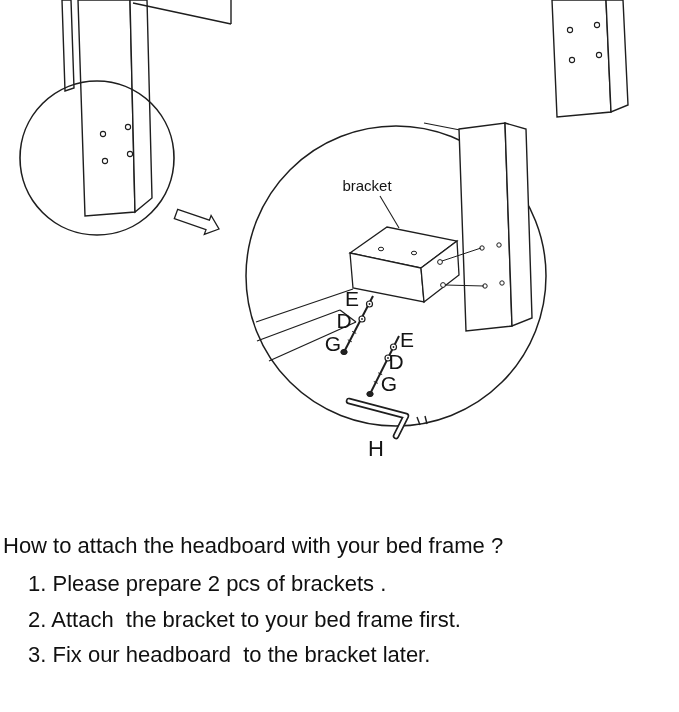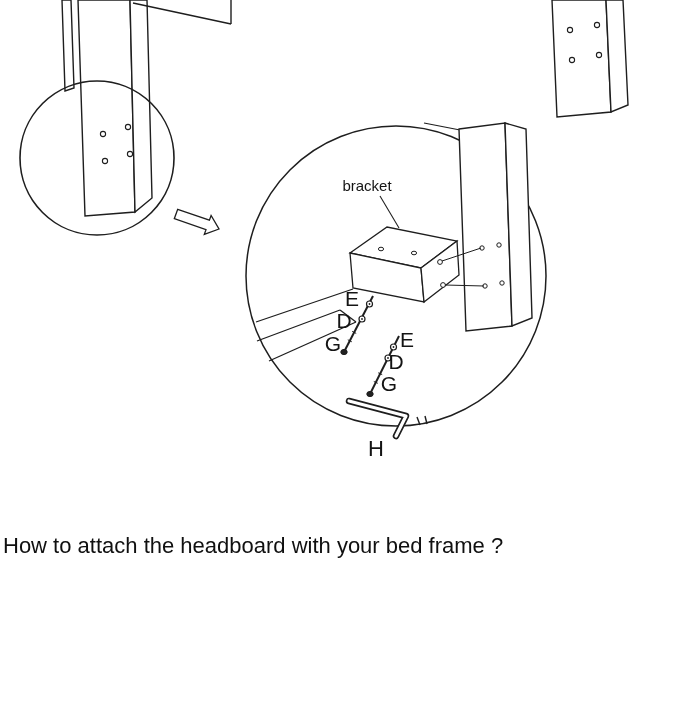--- a/index.html
+++ b/index.html
@@ -122,13 +122,16 @@
       <circle cx="570" cy="30" r="2.6"></circle>
       <circle cx="597" cy="25" r="2.6"></circle>
       <circle cx="572" cy="60" r="2.6"></circle>
       <circle cx="599" cy="55" r="2.6"></circle>
     </g>
   </g>
 </svg>
 
 <div class="instructions">
   <p class="heading">How to attach the headboard with your bed frame ?</p>
+  <p class="step1">1. Please prepare 2 pcs of brackets .</p>
+  <p class="step2">2. Attach  the bracket to your bed frame first.</p>
+  <p class="step3">3. Fix our headboard  to the bracket later.</p>
 </div>
 
 </body></html>

